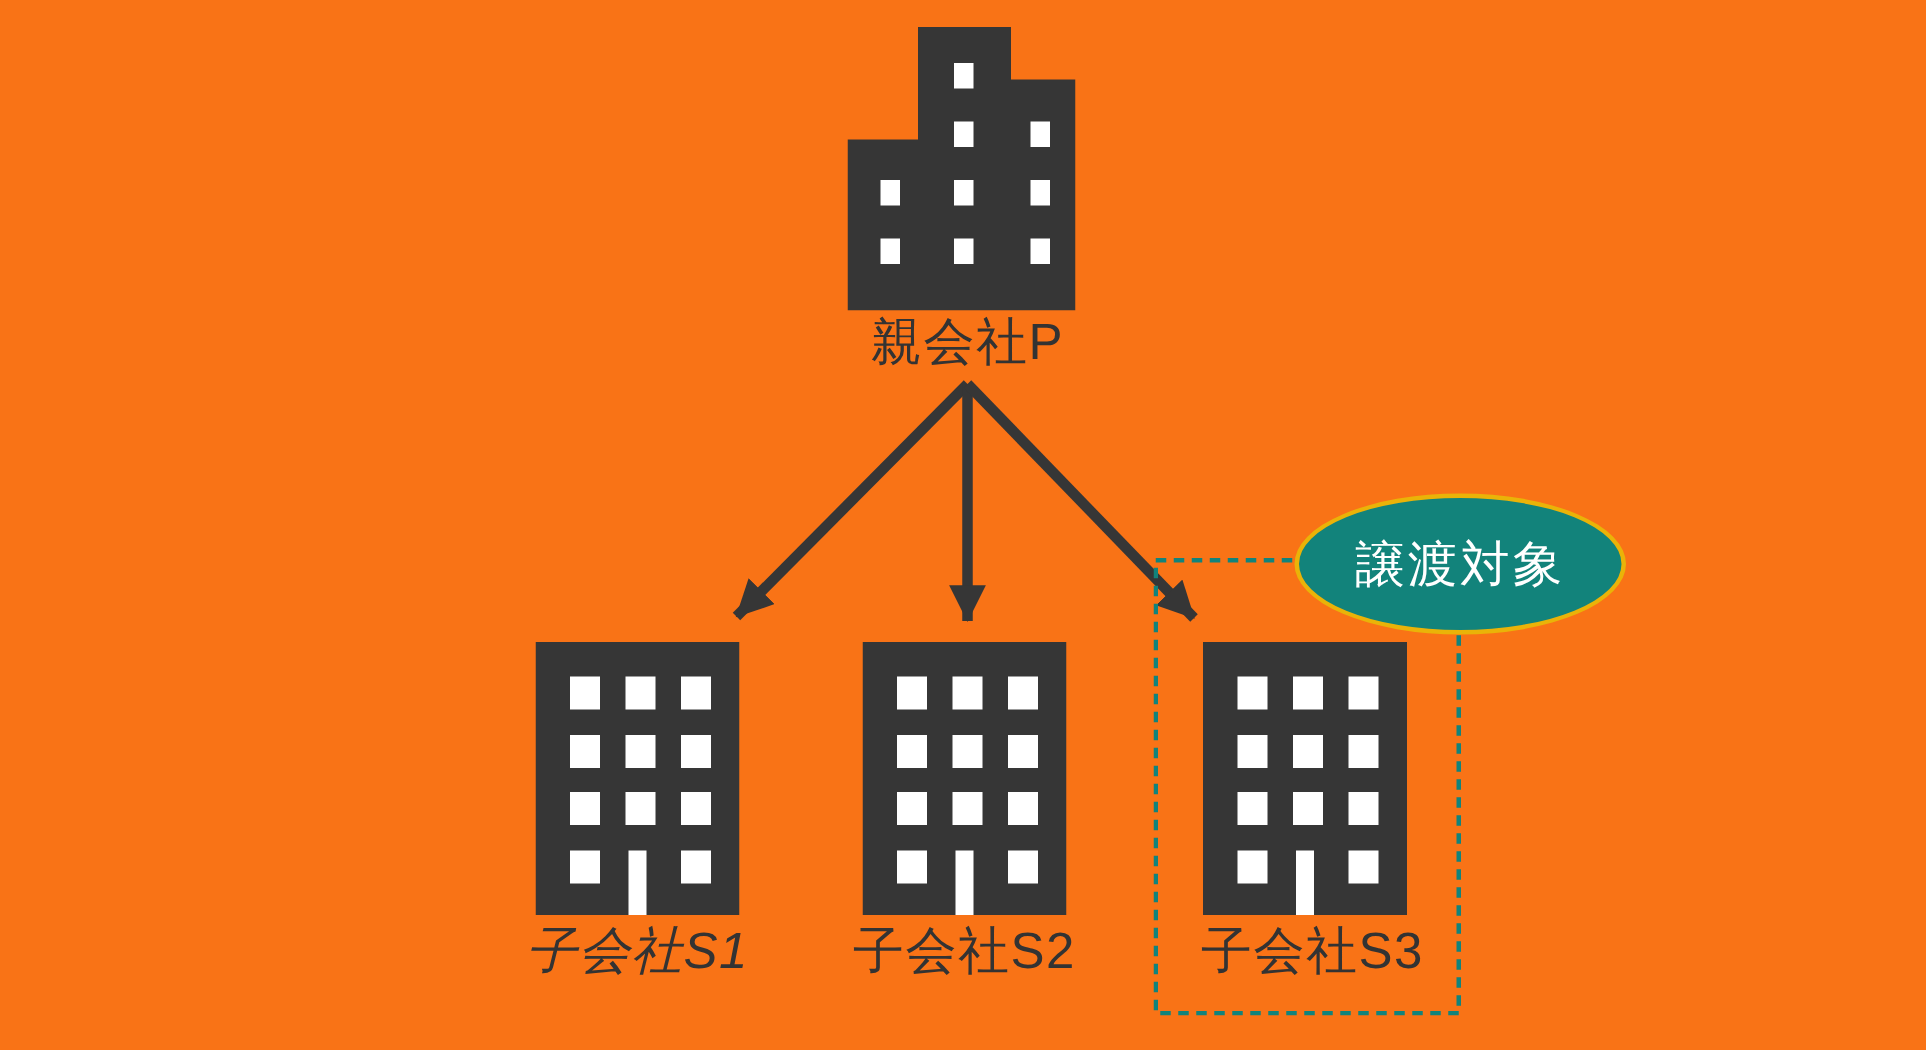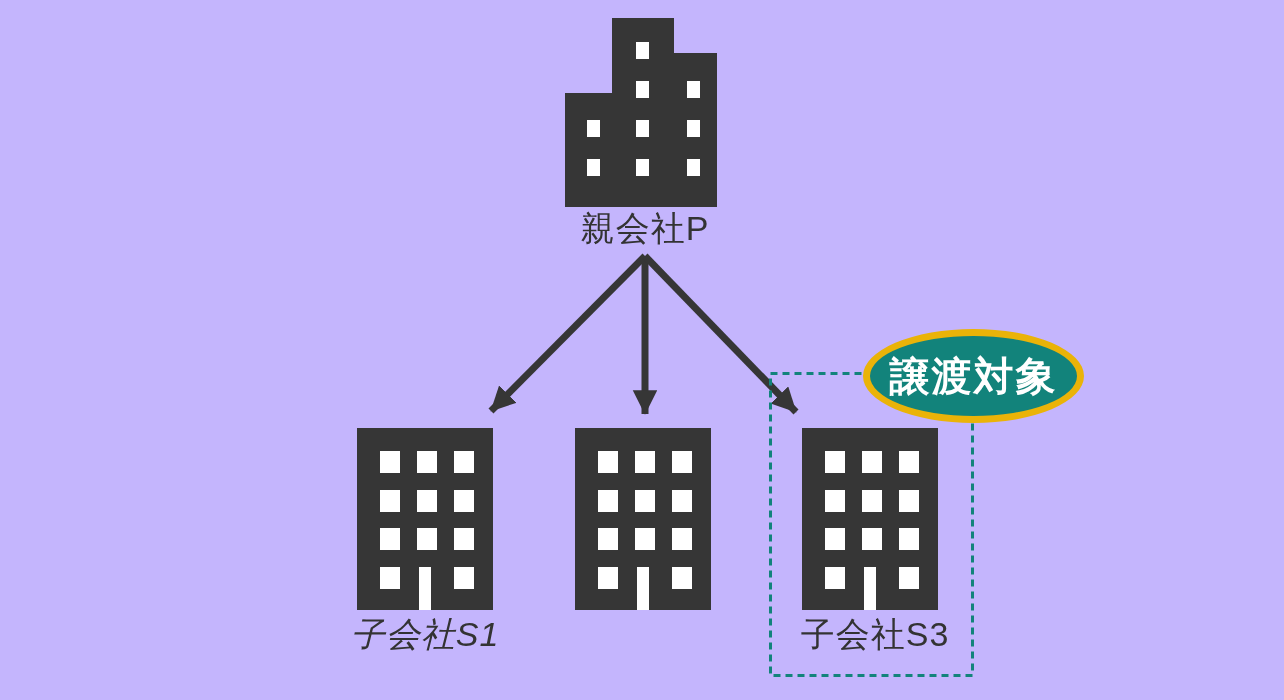--- a/index.html
+++ b/index.html
@@ -5,21 +5,21 @@
   :root{
     --building:#363636;
     --accent:#12837B;
     --text:#333333;
     --badge-text:#ffffff;
   }
   html,body{margin:0;padding:0;background:#fff;}
   .canvas{
     position:relative;
     width:1284px;height:700px;
-    background:#c4b5fd;
+    background:#f97316;
     overflow:hidden;
     font-family:"Liberation Sans","DejaVu Sans",sans-serif;
   }
   .abs{position:absolute;}
   .node-label{
     position:absolute;
     width:220px;
     text-align:center;
     font-size:34px;
     line-height:36px;
@@ -30,25 +30,25 @@
   }
   .bicon{color:var(--building);display:block;}
   .arrows{position:absolute;left:0;top:0;pointer-events:none;}
   .dashedbox{position:absolute;left:769px;top:372px;pointer-events:none;}
   .badge{
     position:absolute;
     left:863px;top:329px;
     width:221px;height:94px;
     box-sizing:border-box;
     background:var(--accent);
-    border:7px solid #eab308;
+    border:3px solid #eab308;
     border-radius:50%;
     display:flex;align-items:center;justify-content:center;
     color:var(--badge-text);
-    font-size:40px;font-weight:bold;letter-spacing:2px;
+    font-size:33px;font-weight:normal;letter-spacing:2px;
     z-index:3;
     white-space:nowrap;
   }
 </style>
 </head>
 <body>
 
 <div class="canvas">
 
   <svg class="abs bicon" style="left:565px;top:18px;" width="152" height="189" viewBox="0 0 152 189" aria-hidden="true">
@@ -110,20 +110,21 @@
     <rect x="23" y="62" width="20" height="22" fill="#fff"></rect>
       <rect x="60" y="62" width="20" height="22" fill="#fff"></rect>
       <rect x="97" y="62" width="20" height="22" fill="#fff"></rect>
     <rect x="23" y="100" width="20" height="22" fill="#fff"></rect>
       <rect x="60" y="100" width="20" height="22" fill="#fff"></rect>
       <rect x="97" y="100" width="20" height="22" fill="#fff"></rect>
     <rect x="23" y="139" width="20" height="22" fill="#fff"></rect>
       <rect x="97" y="139" width="20" height="22" fill="#fff"></rect>
     <rect x="62" y="139" width="12" height="43" fill="#fff"></rect>
   </svg>
+  <div class="node-label" style="left:533px;top:616px;">子会社S2</div>
 
   <svg class="abs bicon" style="left:802px;top:428px;" width="136" height="182" viewBox="0 0 136 182" aria-hidden="true">
     <rect x="0" y="0" width="136" height="182" fill="currentColor"></rect>
     <rect x="23" y="23" width="20" height="22" fill="#fff"></rect>
       <rect x="60" y="23" width="20" height="22" fill="#fff"></rect>
       <rect x="97" y="23" width="20" height="22" fill="#fff"></rect>
     <rect x="23" y="62" width="20" height="22" fill="#fff"></rect>
       <rect x="60" y="62" width="20" height="22" fill="#fff"></rect>
       <rect x="97" y="62" width="20" height="22" fill="#fff"></rect>
     <rect x="23" y="100" width="20" height="22" fill="#fff"></rect>

